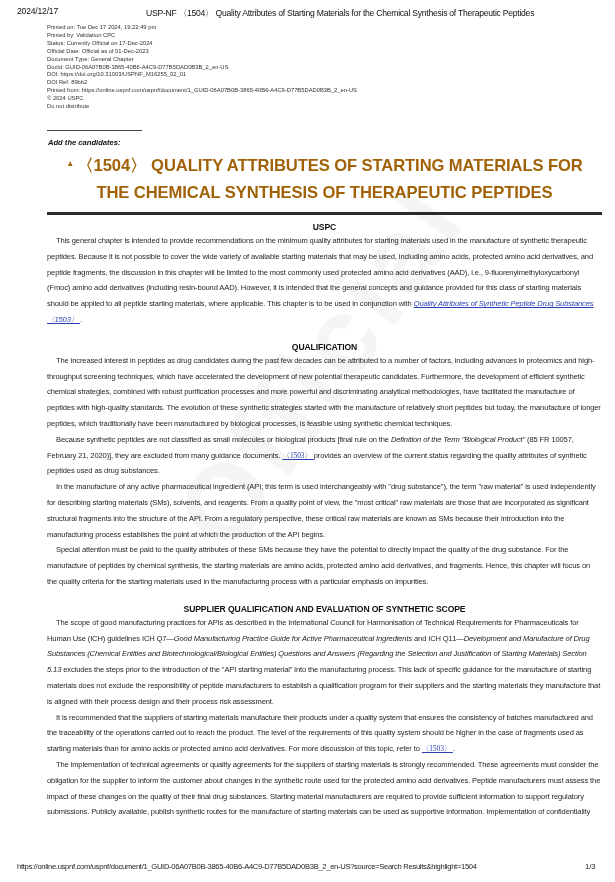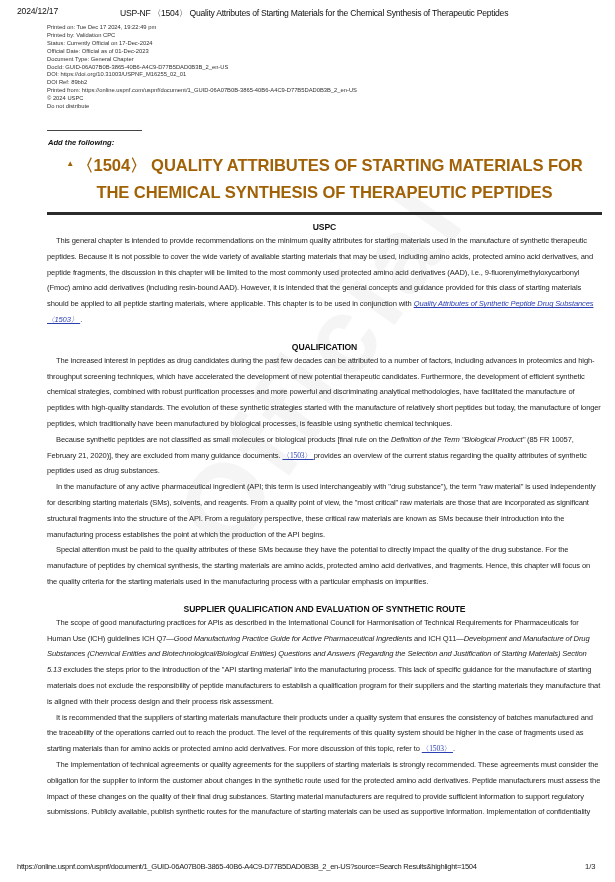--- a/index.html
+++ b/index.html
@@ -2,21 +2,21 @@
 <html><head>
 <meta charset="utf-8">
 <style>
   html, body { margin: 0; padding: 0; background: #ffffff; }
   body {
     width: 615px; height: 882px; position: relative; overflow: hidden;
     font-family: "Liberation Sans", "DejaVu Sans", sans-serif; color: #222;
   }
   .print-header { position: absolute; top: 6px; left: 0; width: 615px; height: 14px; font-size: 8.6px; color: #111; text-decoration: underline; }
   .print-date { position: absolute; left: 17px; top: 0; letter-spacing: -0.2px; }
-  .print-title { position: absolute; left: 120px; top: 2px; letter-spacing: -0.25px; white-space: nowrap; }
+  .print-title { position: absolute; left: 146px; top: 2px; letter-spacing: -0.25px; white-space: nowrap; }
 
   .meta { position: absolute; left: 47px; top: 24px; font-size: 5.8px; line-height: 7.9px; color: #333; }
   .meta div { white-space: nowrap; }
   .meta-rule { position: absolute; left: 47px; top: 130px; width: 95px; height: 1px; background: #444; }
 
   .main { position: absolute; left: 47px; top: 138px; width: 555px; }
   .add-following { font-size: 7.6px; font-weight: bold; font-style: italic; color: #111; margin: 0 0 3px 1px; }
   .chapter-title {
     font-size: 16.6px; font-weight: bold; color: #a16207; text-align: center;
     line-height: 27px; letter-spacing: -0.1px; margin: 0; padding: 0 4px;
@@ -62,36 +62,36 @@
   <div>DOI Ref: 89bb2</div>
   <div>Printed from: https://online.uspnf.com/uspnf/document/1_GUID-06A07B0B-3865-40B6-A4C9-D77B5DAD0B3B_2_en-US</div>
   <div>© 2024 USPC</div>
   <div>Do not distribute</div>
 </div>
 <div class="meta-rule"></div>
 
 <div class="watermark">Official</div>
 
 <div class="main">
-  <div class="add-following">Add the following:</div>
+  <div class="add-following">Add the candidates:</div>
   <h1 class="chapter-title"><span class="marker">▲</span><span>〈1504〉 QUALITY ATTRIBUTES OF STARTING MATERIALS FOR THE CHEMICAL SYNTHESIS OF THERAPEUTIC PEPTIDES</span></h1>
   <div class="title-rule"></div>
 
   <div class="section-head">USPC</div>
   <p class="para"><span>This general chapter is intended to provide recommendations  on the minimum quality attributes for starting materials used in the manufacture of synthetic therapeutic peptides. Because it is not possible to cover the wide variety of available starting materials that may be used, including amino acids, protected amino acid derivatives, and peptide fragments, the discussion in this chapter will be limited to the most commonly used protected amino acid derivatives (AAD), i.e., 9-fluorenylmethyloxycarbonyl (Fmoc) amino acid derivatives (including resin-bound AAD). However, it is intended that the general concepts and guidance provided for this class of starting materials should be applied to all peptide starting materials, where applicable. This chapter is to be used in conjunction with </span><a class="link" href="#">Quality Attributes of Synthetic Peptide Drug Substances  〈1503〉 </a><span>.</span></p>
 
   <div class="gap-s"></div>
   <div class="section-head">QUALIFICATION</div>
   <p class="para">The increased interest in peptides as drug candidates during the past few decades can be attributed to a number of factors, including advances in proteomics and high-throughput screening techniques, which have accelerated the development of new potential therapeutic candidates. Furthermore, the development of efficient synthetic chemical strategies, combined with robust purification processes and more powerful and discriminating analytical methodologies, have facilitated the manufacture of peptides with high-quality standards. The evolution of these synthetic strategies started with the manufacture of relatively short peptides but today, the manufacture of longer peptides, which traditionally have been manufactured by biological processes, is feasible using synthetic chemical techniques.</p>
   <p class="para"><span>Because synthetic peptides are not classified as small molecules or biological products [final rule on the </span><i>Definition of the Term "Biological Product"</i><span> (85 FR 10057, February 21, 2020)], they are excluded from many guidance documents. </span><a class="link plain" href="#"> 〈1503〉 </a><span> provides an overview of the current status regarding the quality attributes of synthetic peptides used as drug substances.</span></p>
   <p class="para">In the manufacture of any active pharmaceutical ingredient (API; this term is used interchangeably with "drug substance"), the term "raw material" is used independently for describing starting materials (SMs), solvents, and reagents. From a quality point of view, the "most critical" raw materials are those that are incorporated as significant structural fragments into the structure of the API. From a regulatory perspective, these critical raw materials are known as SMs because their introduction into the manufacturing process establishes the point at which the production of the API begins.</p>
   <p class="para">Special attention must be paid to the quality attributes of these SMs because they have the potential to directly impact the quality of the drug substance. For the manufacture of peptides by chemical synthesis, the starting materials are amino acids, protected amino acid derivatives, and fragments. Hence, this chapter will focus on the quality criteria for the starting materials used in the manufacturing process with a particular emphasis on impurities.</p>
 
   <div class="gap-s"></div>
-  <div class="section-head">SUPPLIER QUALIFICATION AND EVALUATION OF SYNTHETIC ROUTE</div>
+  <div class="section-head">SUPPLIER QUALIFICATION AND EVALUATION OF SYNTHETIC SCOPE</div>
   <p class="para"><span>The scope of good manufacturing practices for APIs as described in the International Council for Harmonisation of Technical Requirements for Pharmaceuticals for Human Use (ICH) guidelines ICH Q7—</span><i>Good Manufacturing Practice Guide for Active Pharmaceutical Ingredients</i><span> and ICH Q11—</span><i>Development and Manufacture of Drug Substances (Chemical Entities and Biotechnological/Biological Entities) Questions and Answers (Regarding the Selection and Justification of Starting Materials) Section 5.13</i><span> excludes the steps prior to the introduction of the "API starting material" into the manufacturing process. This lack of specific guidance for the manufacture of starting materials does not exclude the responsibility of peptide manufacturers to establish a qualification program for their suppliers and the starting materials they manufacture that is aligned with their process design and their process risk assessment.</span></p>
   <p class="para"><span>It is recommended that the suppliers of starting materials manufacture their products under a quality system that ensures the consistency of batches manufactured and the traceability of the operations carried out to reach the product. The level of the requirements of this quality system should be higher in the case of fragments used as starting materials than for amino acids or protected amino acid derivatives. For more discussion of this topic, refer to </span><a class="link plain" href="#"> 〈1503〉 </a><span>.</span></p>
   <p class="para">The implementation of technical agreements or quality agreements for the suppliers of starting materials is strongly recommended. These agreements must consider the obligation for the supplier to inform the customer about changes in the synthetic route used for the protected amino acid derivatives. Peptide manufacturers must assess the impact of these changes on the quality of their final drug substances. Starting material manufacturers are required to provide sufficient information to support regulatory submissions. Publicly available, publish synthetic routes for the manufacture of starting materials can be used as supportive information. Implementation of confidentiality</p>
 </div>
 
 <div class="print-footer">
   <span class="footer-url">https://online.uspnf.com/uspnf/document/1_GUID-06A07B0B-3865-40B6-A4C9-D77B5DAD0B3B_2_en-US?source=Search Results&amp;highlight=1504</span>
   <span class="footer-page">1/3</span>
 </div>
 

